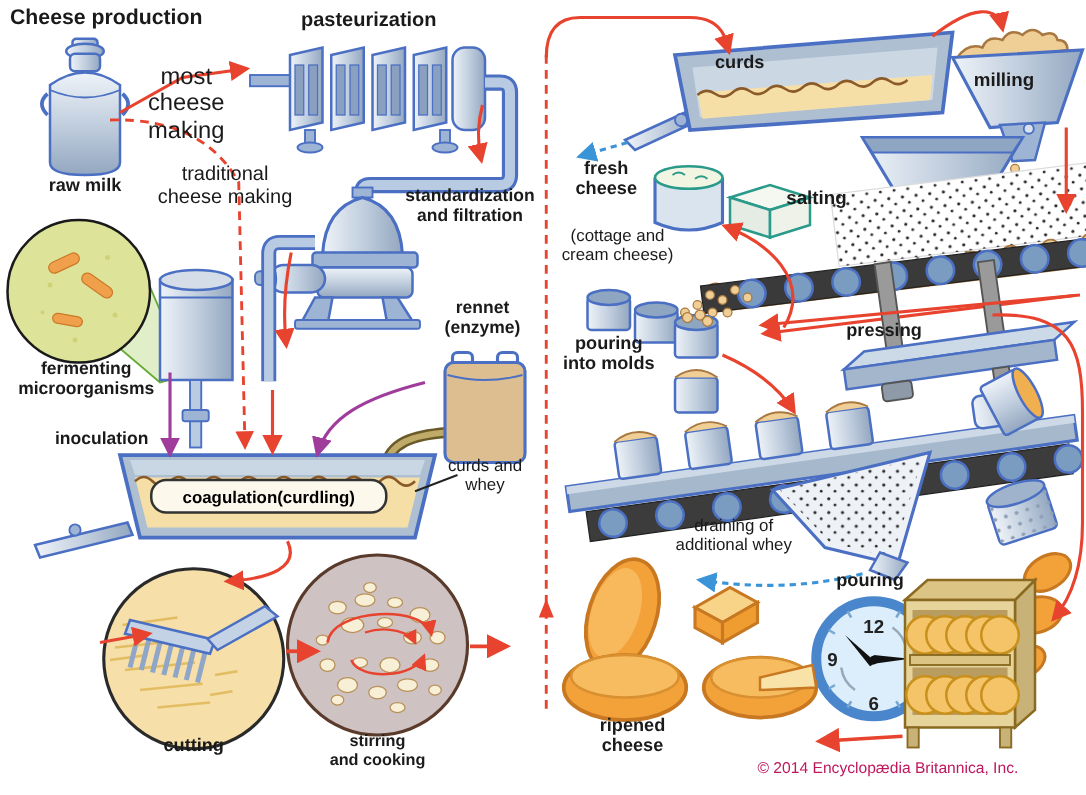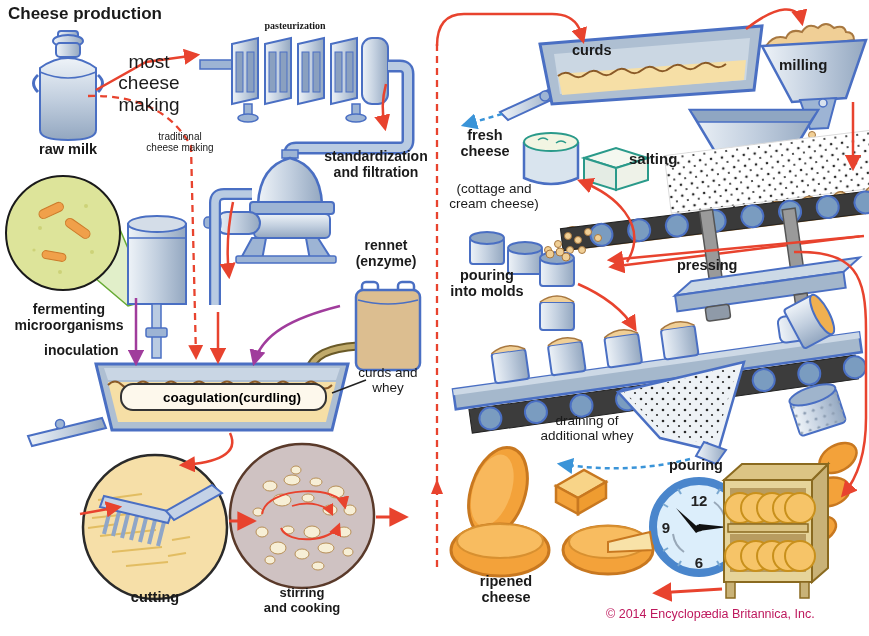--- a/index.html
+++ b/index.html
@@ -7,21 +7,21 @@
     --machine_stroke:#4a6fc3; --curd_fill:#f6dfa6; --cheese_fill:#f3a23a; --background:#ffffff;
   }
   html,body{margin:0;padding:0;background:#fff;}
   #stage{position:relative;width:869px;height:636px;background:var(--background);
          font-family:"Liberation Sans",sans-serif;overflow:hidden;}
   #art{position:absolute;left:0;top:0;}
   .lbl{position:absolute;color:#1a1a1a;white-space:pre-line;line-height:1.12;}
   .b{font-weight:700;}
   .c{text-align:center;}
   .cap{position:absolute;background:#fdf8ec;border:2px solid #333;border-radius:13px;
-       display:flex;align-items:center;justify-content:center;font-weight:700;padding-left:17px;}
+       display:flex;align-items:center;justify-content:center;font-weight:700;}
   .ar{stroke:var(--arrow_red);fill:none;}
   .arf{fill:var(--arrow_red);}
   .apu{stroke:var(--arrow_purple);fill:none;}
   .apuf{fill:var(--arrow_purple);}
   .ab{stroke:var(--arrow_blue);fill:none;}
   .abf{fill:var(--arrow_blue);}
 </style>
 </head>
 <body>
 
@@ -452,29 +452,29 @@
     <path d="M578,284 C608,297 625,313 635,329" class="ar" stroke-width="2.5" marker-end="url(#mr)"></path>
     <path d="M864,236 L610,260" class="ar" stroke-width="2.5" marker-end="url(#mr)"></path>
     <path d="M794,252 C856,250 866,276 866,330 L866,418 Q866,468 843,495" class="ar" stroke-width="2.5" marker-end="url(#mr)"></path>
     <path d="M722,589 L656,593" class="ar" stroke-width="3" marker-end="url(#mr)"></path>
     <path d="M502,114 L464,125" class="ab" stroke-width="2.5" stroke-dasharray="5,4" marker-end="url(#mb)"></path>
     <path d="M690,459 C642,471 600,470 560,464" class="ab" stroke-width="2.5" stroke-dasharray="5,4" marker-end="url(#mb)"></path>
   </g>
 </svg>
 
 <div class="lbl b" style="left:8px;top:4px;font-size:17px;">Cheese production</div>
-<div class="lbl b c" style="left:230px;top:20px;width:130px;font-size:10px;font-family:Liberation Serif, serif;">pasteurization</div>
+<div class="lbl b c" style="left:230px;top:8px;width:130px;font-size:16px;">pasteurization</div>
 <div class="lbl c" style="left:98px;top:51px;width:102px;font-size:19px;">most
 cheese making</div>
 <div class="lbl b c" style="left:28px;top:141px;width:80px;font-size:14.5px;">raw milk</div>
-<div class="lbl c" style="left:120px;top:131px;width:120px;font-size:10px;">traditional
+<div class="lbl c" style="left:120px;top:131px;width:120px;font-size:16px;">traditional
 cheese making</div>
 <div class="lbl b c" style="left:312px;top:149px;width:128px;font-size:14px;">standardization
 and filtration</div>
-<div class="lbl b c" style="left:0px;top:302px;width:138px;font-size:14px;">fermenting
+<div class="lbl b c" style="left:0px;top:287px;width:138px;font-size:14px;">fermenting
 microorganisms</div>
 <div class="lbl b" style="left:44px;top:343px;font-size:14px;">inoculation</div>
 <div class="lbl c" style="left:350px;top:365px;width:76px;font-size:13.5px;">curds and
 whey</div>
 <div class="lbl b c" style="left:340px;top:238px;width:92px;font-size:14px;">rennet
 (enzyme)</div>
 <div class="cap" style="left:120px;top:383px;width:186px;height:24px;font-size:13.5px;">coagulation(curdling)</div>
 <div class="lbl b c" style="left:105px;top:589px;width:100px;font-size:14.5px;">cutting</div>
 <div class="lbl b c" style="left:238px;top:586px;width:128px;font-size:13px;">stirring
 and cooking</div>

